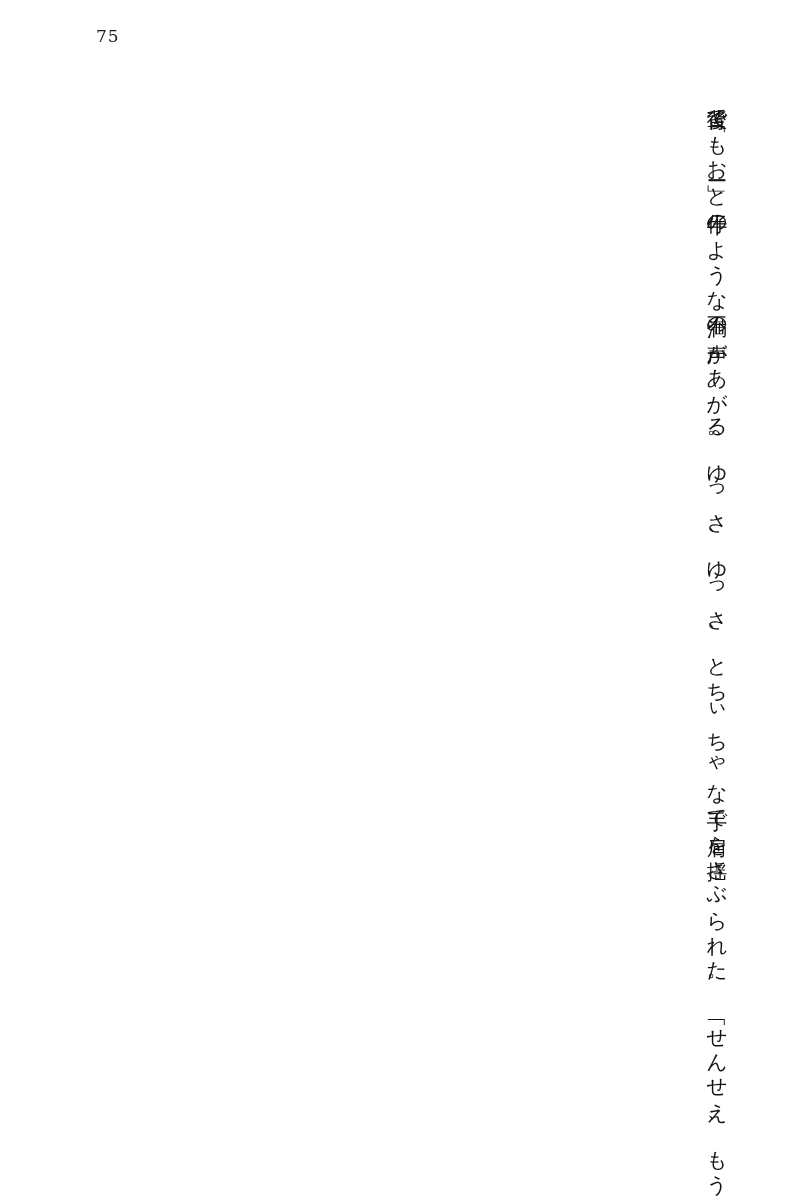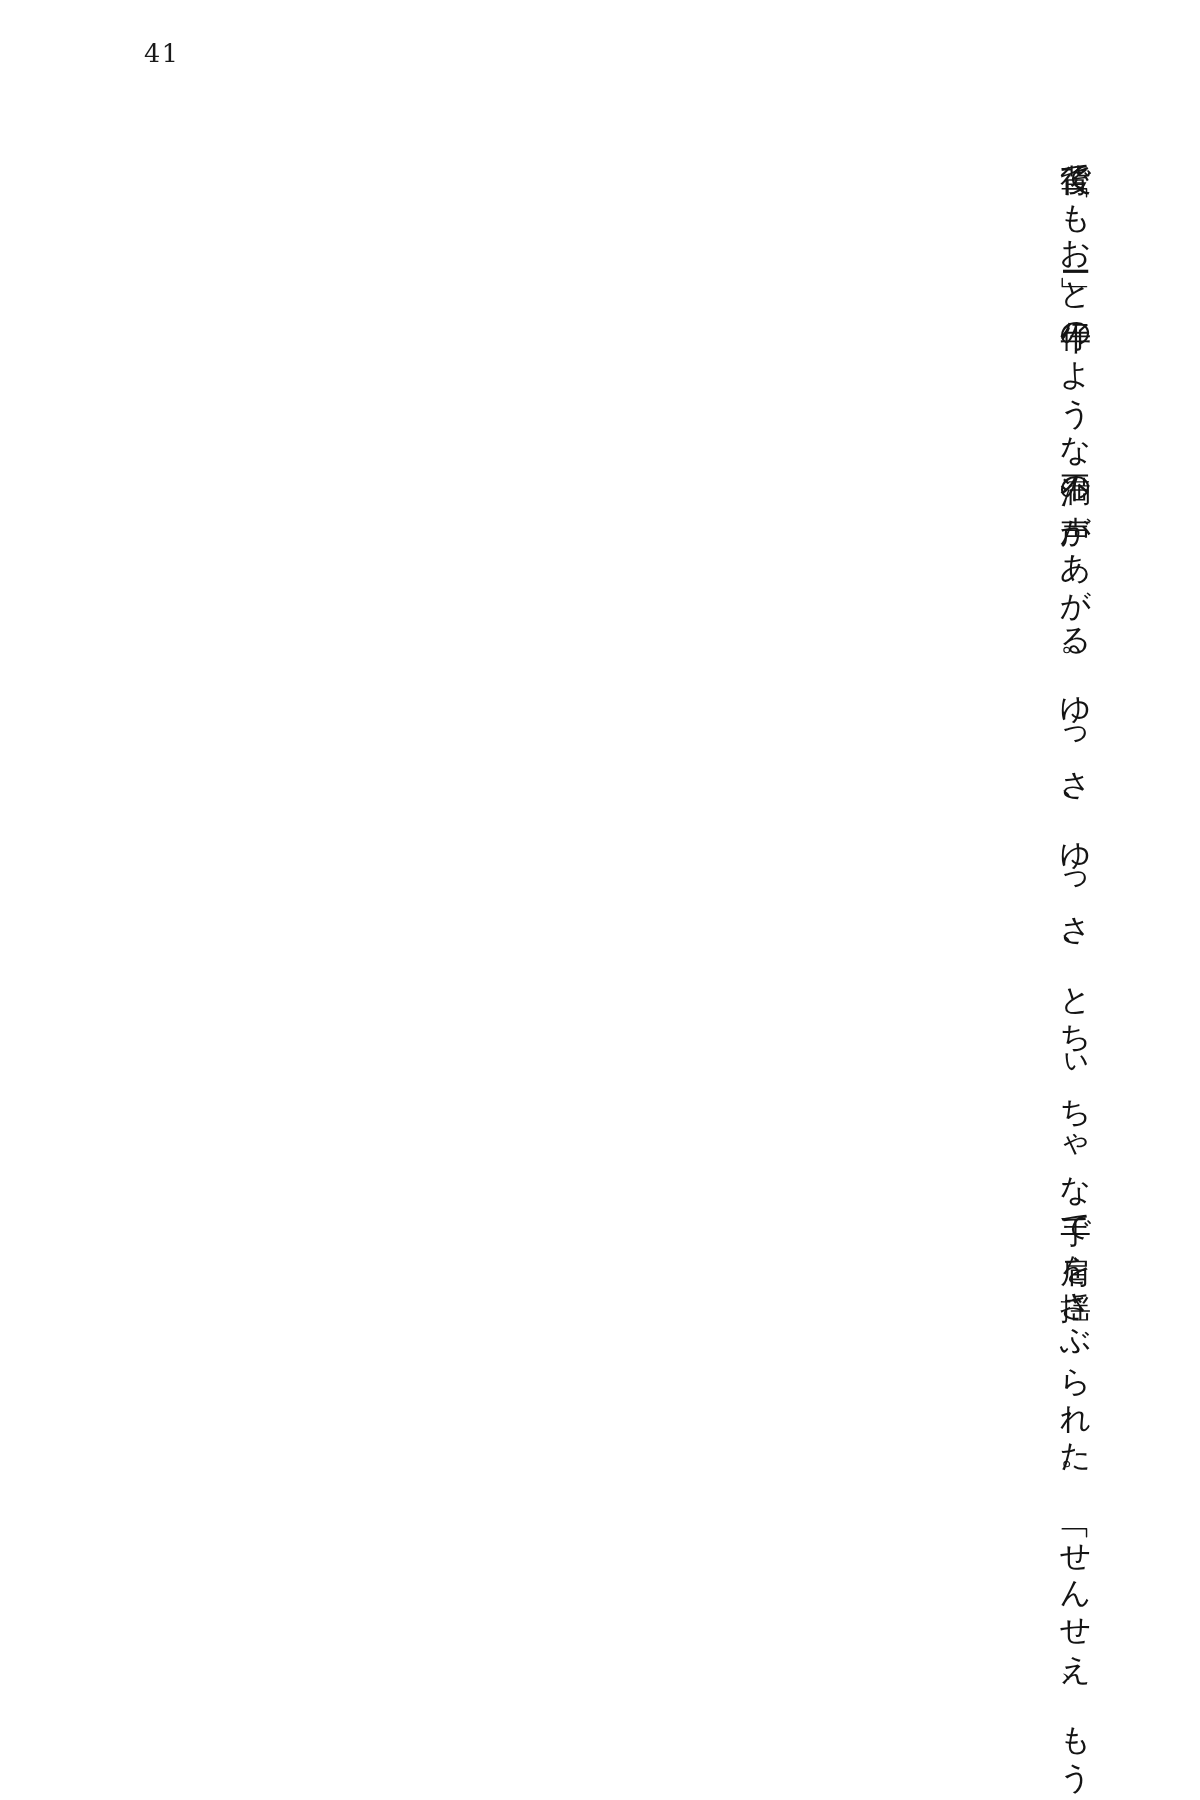--- a/index.html
+++ b/index.html
@@ -53,21 +53,21 @@
   }
   .line.indent {
     padding-top: 20px;
   }
 </style>
 </head>
 <body>
 
 <div class="page">
 
-  <div class="page-number">41</div>
+  <div class="page-number">75</div>
 
   <div class="body-text">
     <div class="line">背後で「もおー」と仔牛のような不満の声があがる。</div>
     <div class="line">ゆっさ、ゆっさ、とちぃちゃな手で肩を揺さぶられた。</div>
     <div class="line indent">「せんせえ、もう十時になっちゃいますよう。今日は休日だから、昼までたっぷり修</div>
 
   </div>
 
 </div>
 

